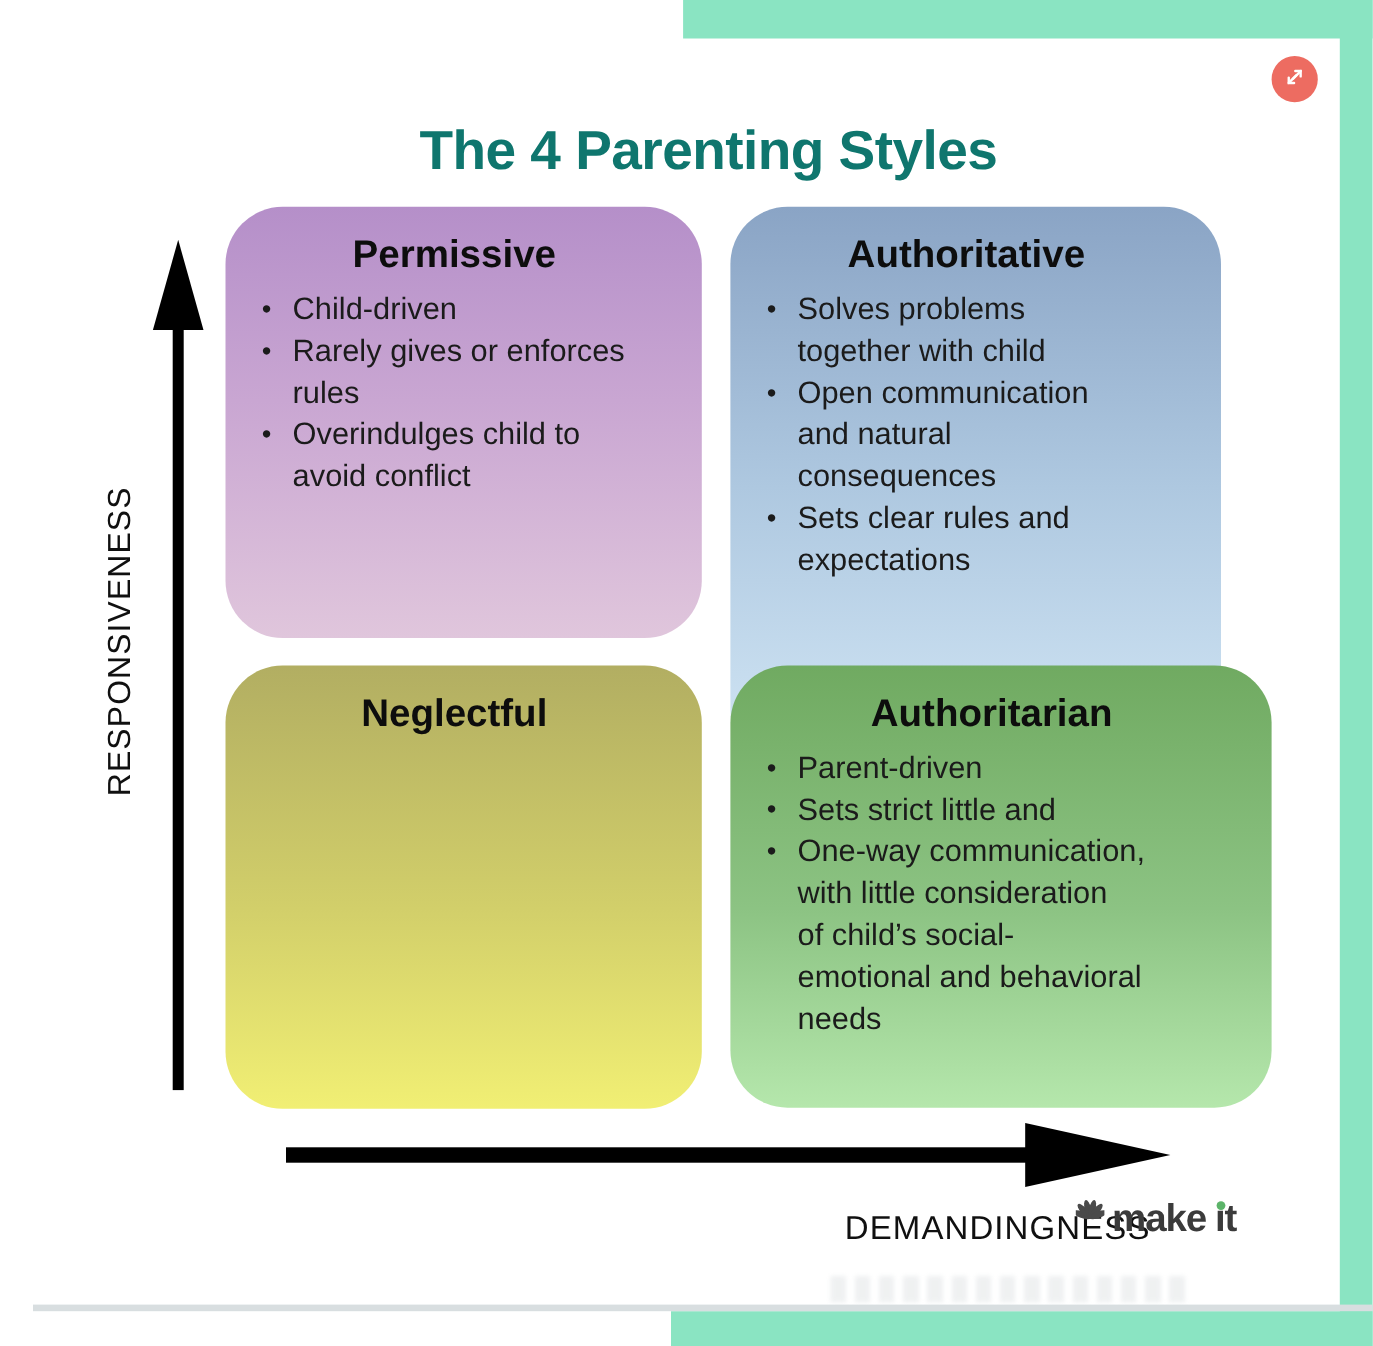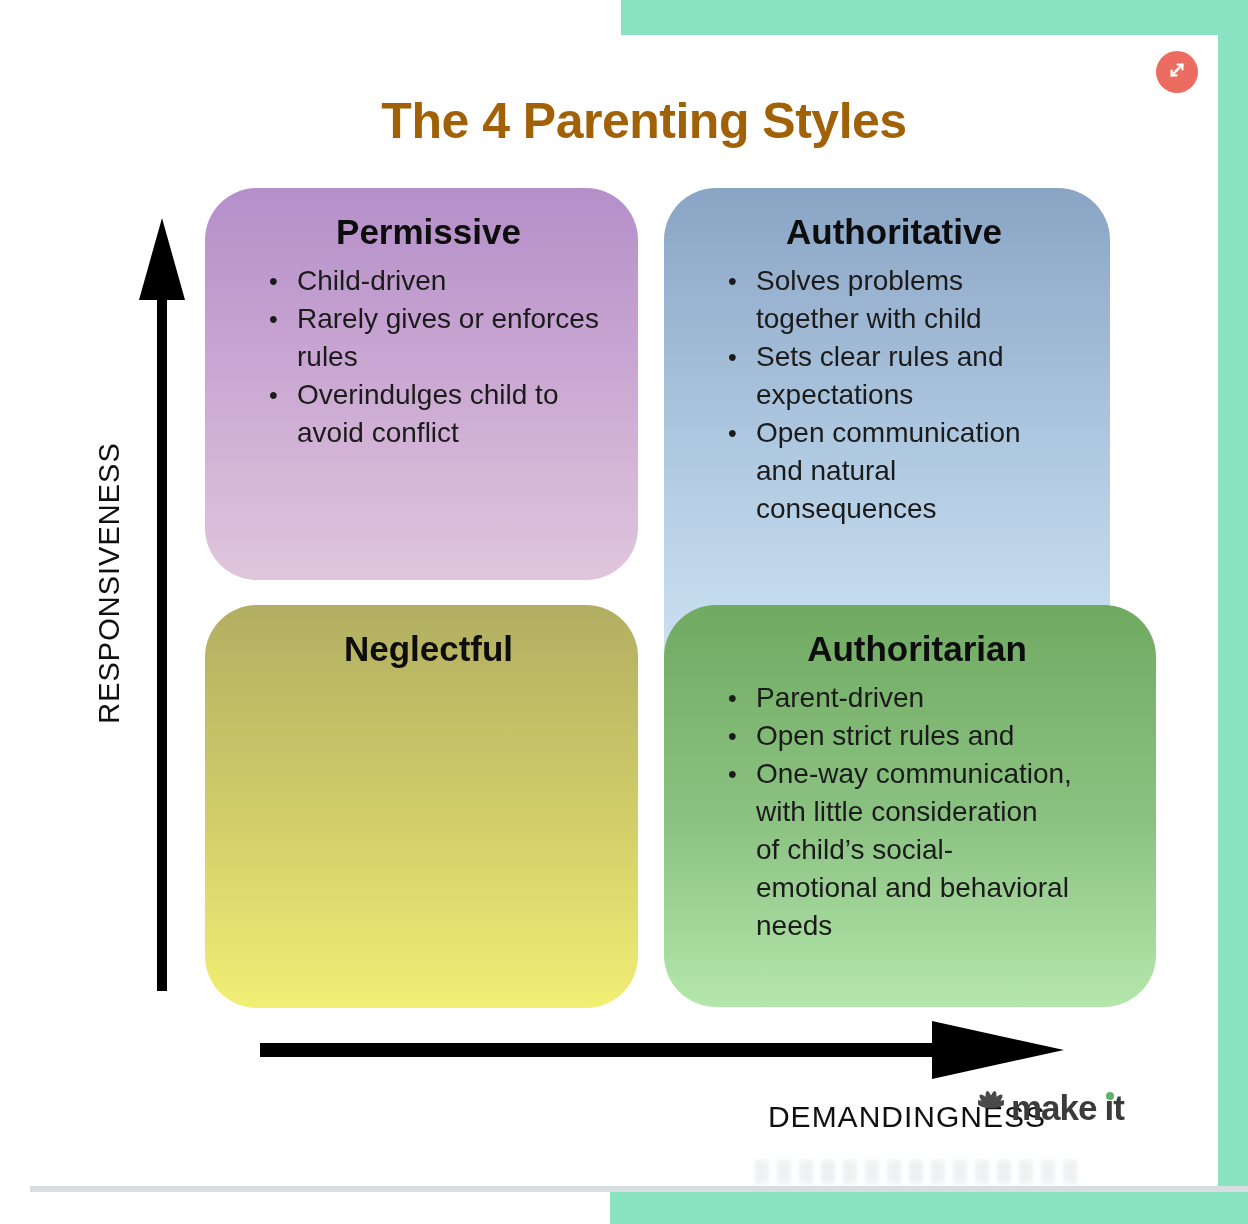--- a/index.html
+++ b/index.html
@@ -17,42 +17,42 @@
 
   
   .expand-btn {
     position:absolute; left:1156px; top:51px; width:42px; height:42px;
     border-radius:50%; background:#ed6c61;
     display:flex; align-items:center; justify-content:center; cursor:pointer;
   }
   .expand-btn svg { width:26px; height:26px; }
 
   .title {
-    position:absolute; left:70px; top:92px; width:1148px;
-    text-align:center; font-size:50px; font-weight:bold; color:#a16207;
+    position:absolute; left:70px; top:108px; width:1148px;
+    text-align:center; font-size:50px; font-weight:bold; color:#0f766e;
     letter-spacing:-0.5px;
   }
 
   
   .y-arrow { position:absolute; left:137px; top:218px; }
   .x-arrow { position:absolute; left:260px; top:1021px; }
   .y-label {
     position:absolute; left:-90px; top:566px; width:400px; height:34px;
     transform:rotate(-90deg); transform-origin:center;
     text-align:center; font-size:29px; color:#101010; letter-spacing:1px;
     white-space:nowrap;
   }
   .x-label {
     position:absolute; left:246px; top:1088px; width:800px;
     text-align:right; font-size:30px; color:#101010; letter-spacing:1px;margin-top:12px;
   }
 
   
   .quad {
-    position:absolute; border-radius:52px; padding:22px 28px 0 42px;
+    position:absolute; border-radius:52px; padding:22px 28px 0 11px;
     color:#1b1b1b;
   }
   .quad h2 { text-align:center; font-size:35px; font-weight:bold; line-height:44px; color:#0d0d0d; }
   .quad ul { list-style:none; margin:8px 0 0 22px; }
   .quad li { position:relative; padding-left:28px; font-size:28px; line-height:38px; }
   .quad li::before { content:"\2022"; position:absolute; left:0; top:0; font-size:25px; }
   .bl { white-space:nowrap; }
 
   .q-permissive    { left:205px; top:188px; width:433px; height:392px;
     background:linear-gradient(180deg,#b58fc9 0%, #c9a6d2 45%, #e0c6dc 100%); }
@@ -124,43 +124,43 @@
   </div>
 
   <div class="quad q-authoritative">
     <h2>Authoritative</h2>
     <ul>
         <li>
           <div class="bl">Solves problems</div>
           <div class="bl">together with child</div>
         </li>
         <li>
-          <div class="bl">Sets clear rules and</div>
-          <div class="bl">expectations</div>
-        </li>
-        <li>
           <div class="bl">Open communication</div>
           <div class="bl">and natural</div>
           <div class="bl">consequences</div>
         </li>
+        <li>
+          <div class="bl">Sets clear rules and</div>
+          <div class="bl">expectations</div>
+        </li>
       </ul>
   </div>
 
   <div class="quad q-neglectful">
     <h2>Neglectful</h2>
   </div>
 
   <div class="quad q-authoritarian">
     <h2>Authoritarian</h2>
     <ul>
         <li>
           <div class="bl">Parent-driven</div>
         </li>
         <li>
-          <div class="bl">Open strict rules and</div>
+          <div class="bl">Sets strict little and</div>
         </li>
         <li>
           <div class="bl">One-way communication,</div>
           <div class="bl">with little consideration</div>
           <div class="bl">of child’s social-</div>
           <div class="bl">emotional and behavioral</div>
           <div class="bl">needs</div>
         </li>
       </ul>
   </div>

